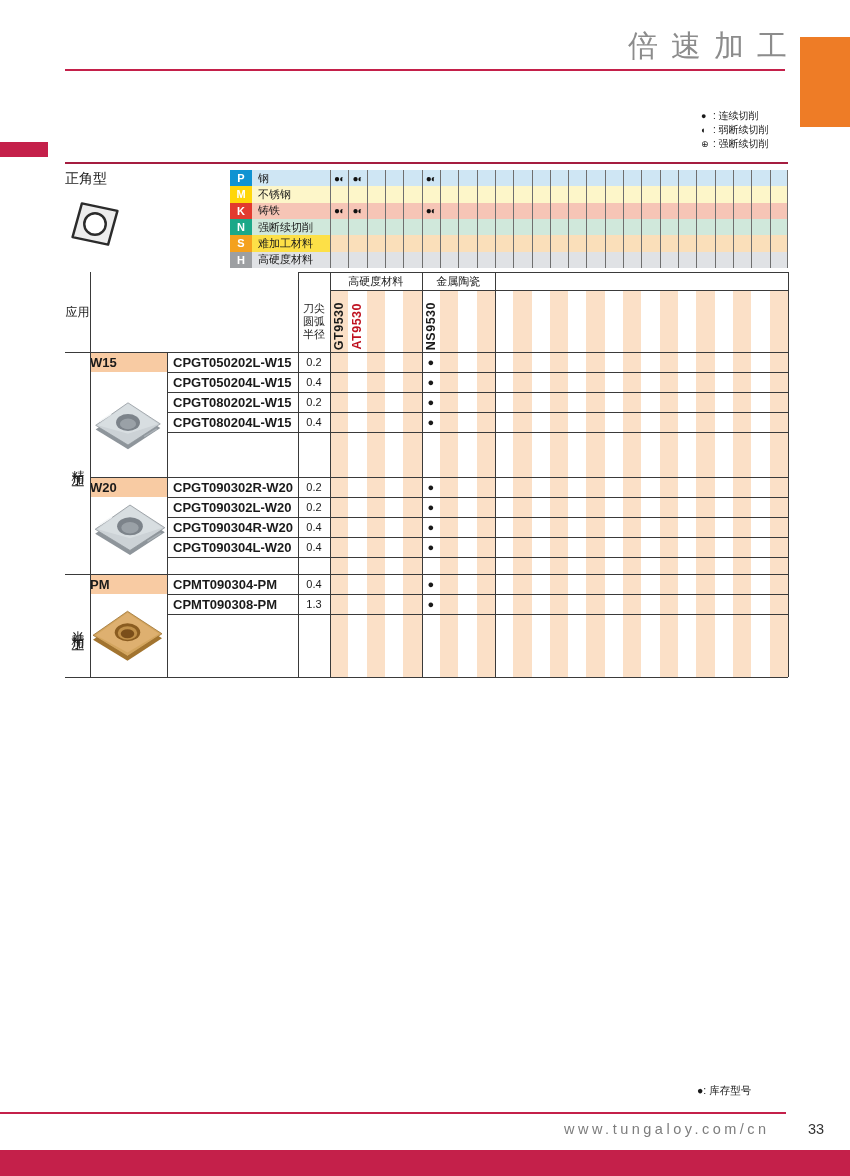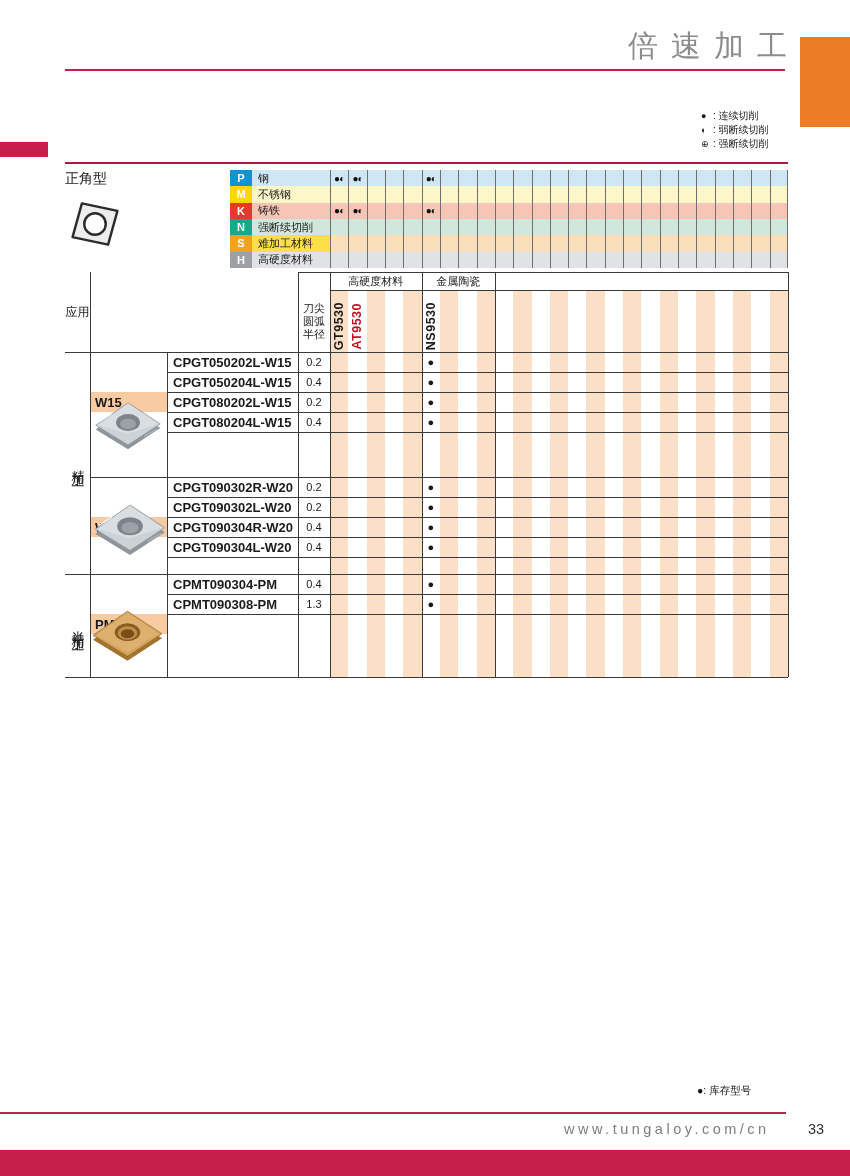--- a/index.html
+++ b/index.html
@@ -46,21 +46,21 @@
   .thcell{position:absolute;display:flex;align-items:center;justify-content:center;
           font-size:12px;z-index:1;text-align:center;}
   .th-radius{white-space:pre-line;font-size:11px;line-height:13px;}
   .th-group{font-size:11px;}
   .gradename{position:absolute;display:flex;justify-content:center;align-items:flex-end;z-index:1;}
   .vtext{display:inline-block;writing-mode:vertical-rl;transform:rotate(180deg);
          font-weight:bold;font-size:12.5px;letter-spacing:.5px;}
   .appcell{position:absolute;display:flex;align-items:center;justify-content:center;z-index:1;}
   .appcell span{writing-mode:vertical-rl;font-size:13px;letter-spacing:3px;}
   .cbcell{position:absolute;background:var(--cbbg);display:flex;align-items:center;
-          padding-left:5px;font-weight:bold;font-size:13px;box-sizing:border-box;z-index:1;margin-top:40px;}
+          font-weight:bold;font-size:13px;box-sizing:border-box;z-index:1;}
   .modelcell{position:absolute;display:flex;align-items:center;padding-left:6px;
              font-weight:bold;font-size:13px;box-sizing:border-box;z-index:1;white-space:nowrap;}
   .radcell{position:absolute;display:flex;align-items:center;justify-content:center;
            font-size:11px;z-index:1;}
   .stockdot{position:absolute;display:flex;align-items:center;justify-content:center;
             font-size:11px;z-index:1;}
   .photo{position:absolute;z-index:1;}
   .photo svg{width:100%;height:100%;}
 
   

